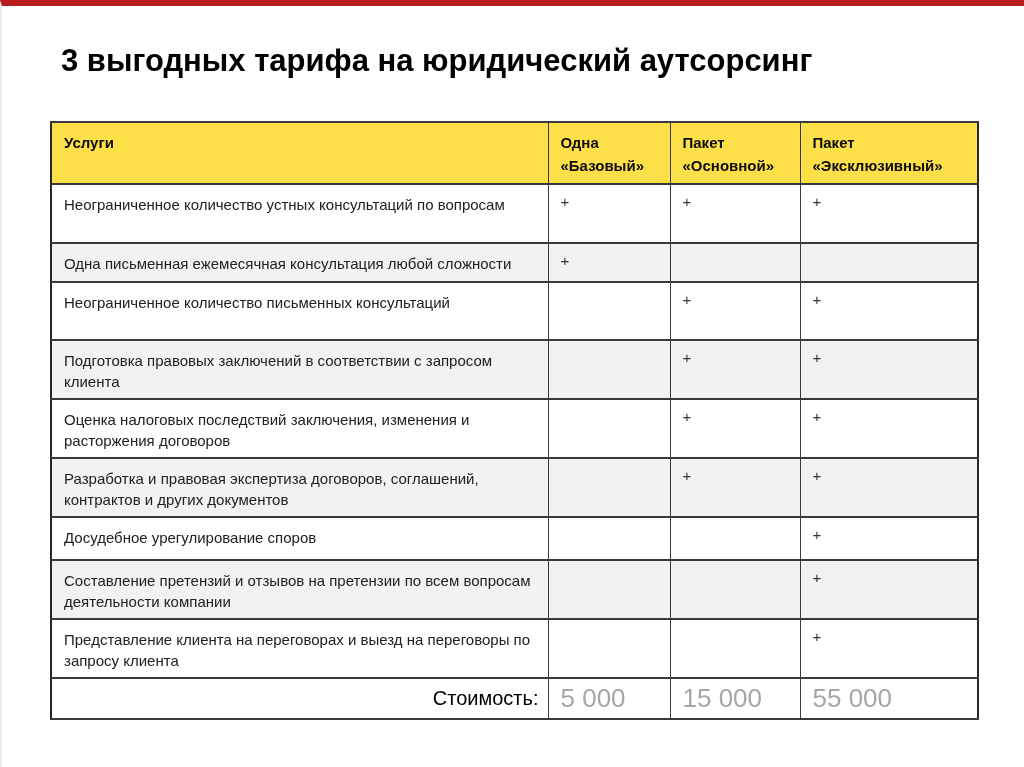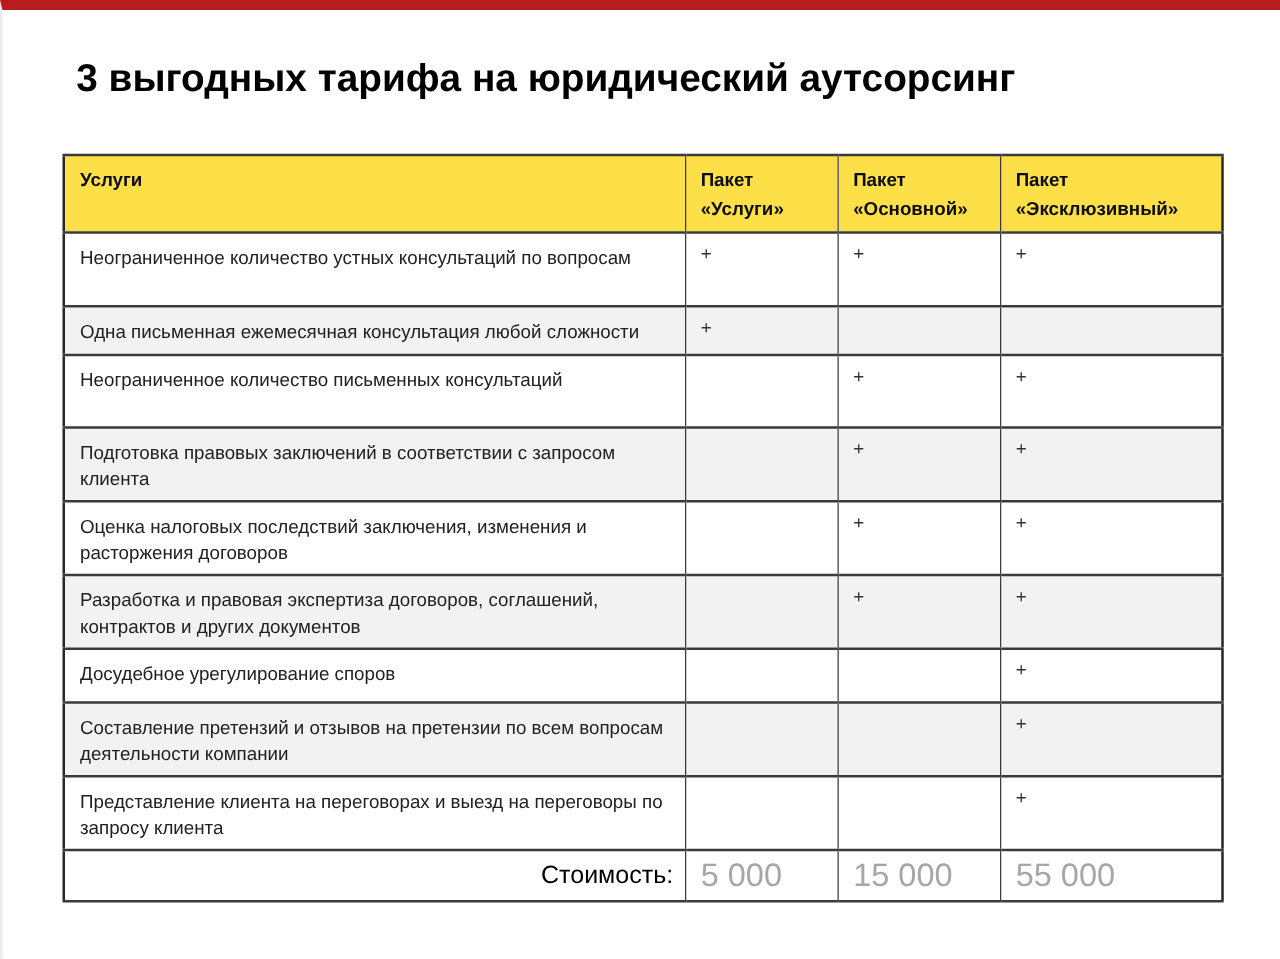--- a/index.html
+++ b/index.html
@@ -13,21 +13,21 @@
     font-family: "Liberation Sans", "DejaVu Sans", sans-serif;
     overflow: hidden;
   }
   .slide {
     position: relative;
     width: 1024px;
     height: 767px;
     background: #ffffff;
     box-sizing: border-box;
     border-left: 2px solid #ececec;
-    border-top: 8px solid #b91c1c;
+    border-top: 6px solid #b91c1c;
   }
   .page-title {
     position: absolute;
     left: 59px;
     top: 36px;
     margin: 0;
     font-size: 31px;
     line-height: 1.2;
     font-weight: 700;
     color: #000000;
@@ -100,21 +100,21 @@
   <table class="pricing">
     <colgroup>
       <col style="width:497px">
       <col style="width:122px">
       <col style="width:130px">
       <col style="width:178px">
     </colgroup>
     <thead>
       <tr style="height:60px">
         <th>Услуги</th>
-        <th>Пакет «Услуги»</th>
+        <th>Одна «Базовый»</th>
         <th>Пакет «Основной»</th>
         <th>Пакет «Эксклюзивный»</th>
       </tr>
     </thead>
     <tbody>
       <tr style="height:59px">
         <td class="svc">Неограниченное количество устных консультаций по вопросам</td>
         <td class="mark">+</td>
         <td class="mark">+</td>
         <td class="mark">+</td>

